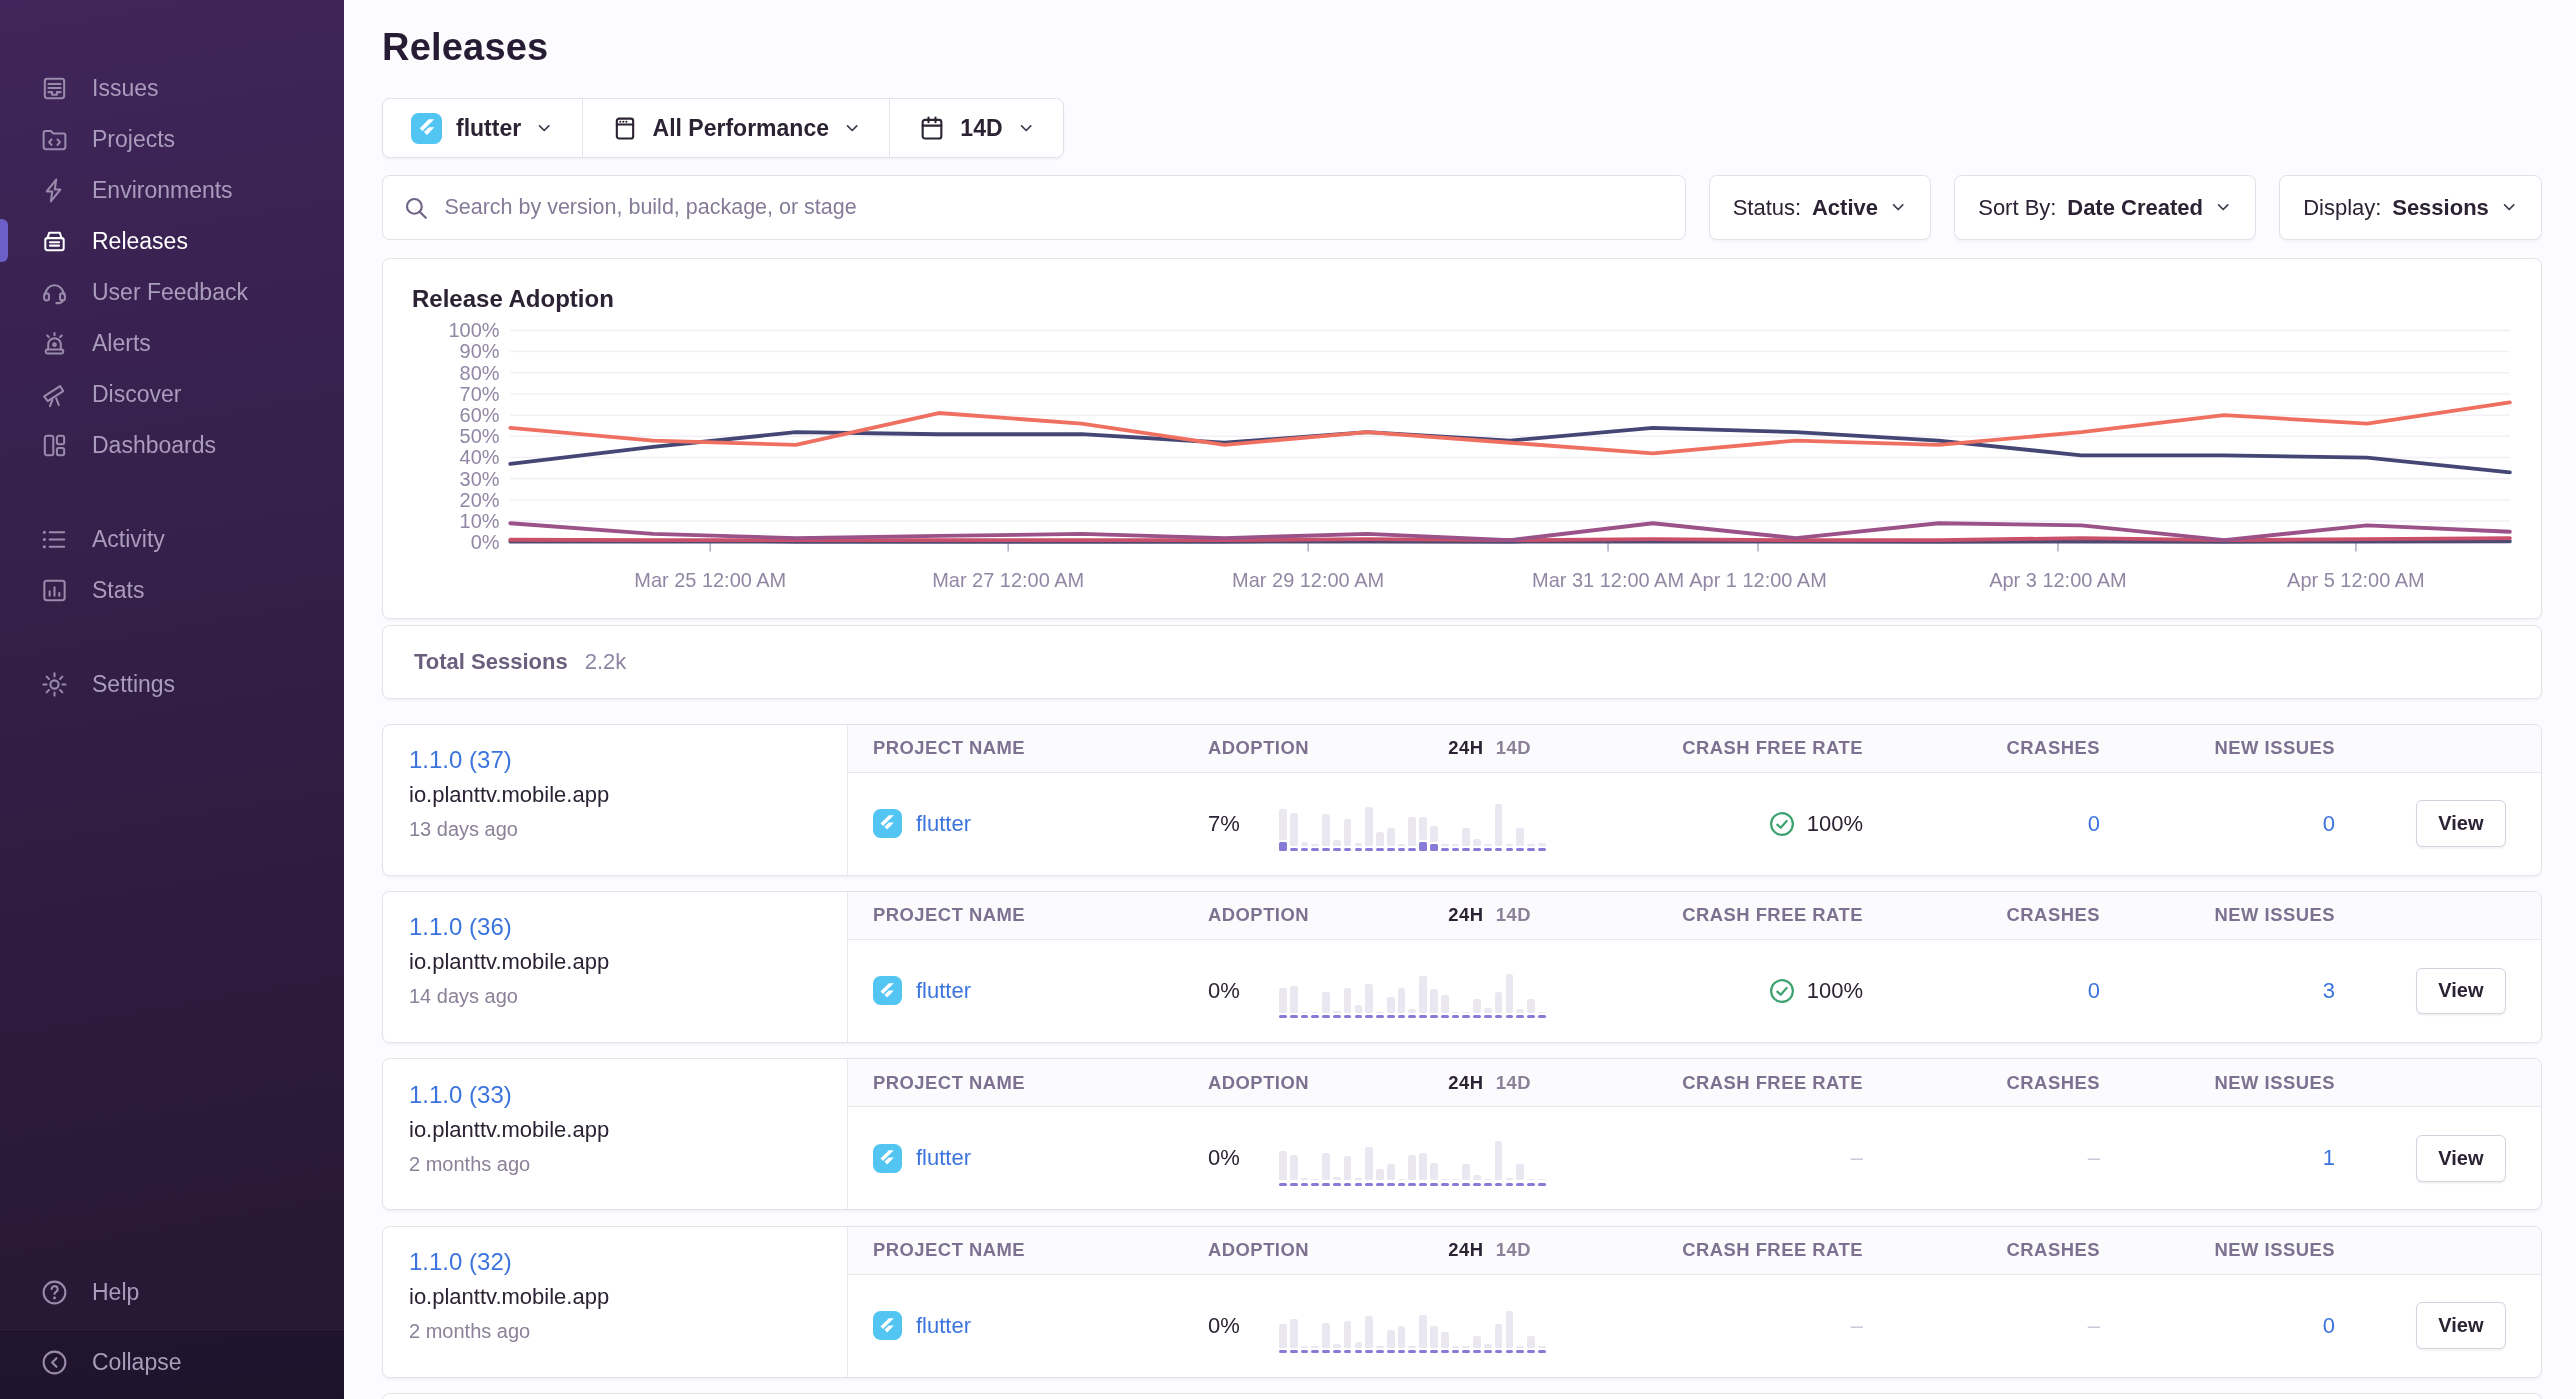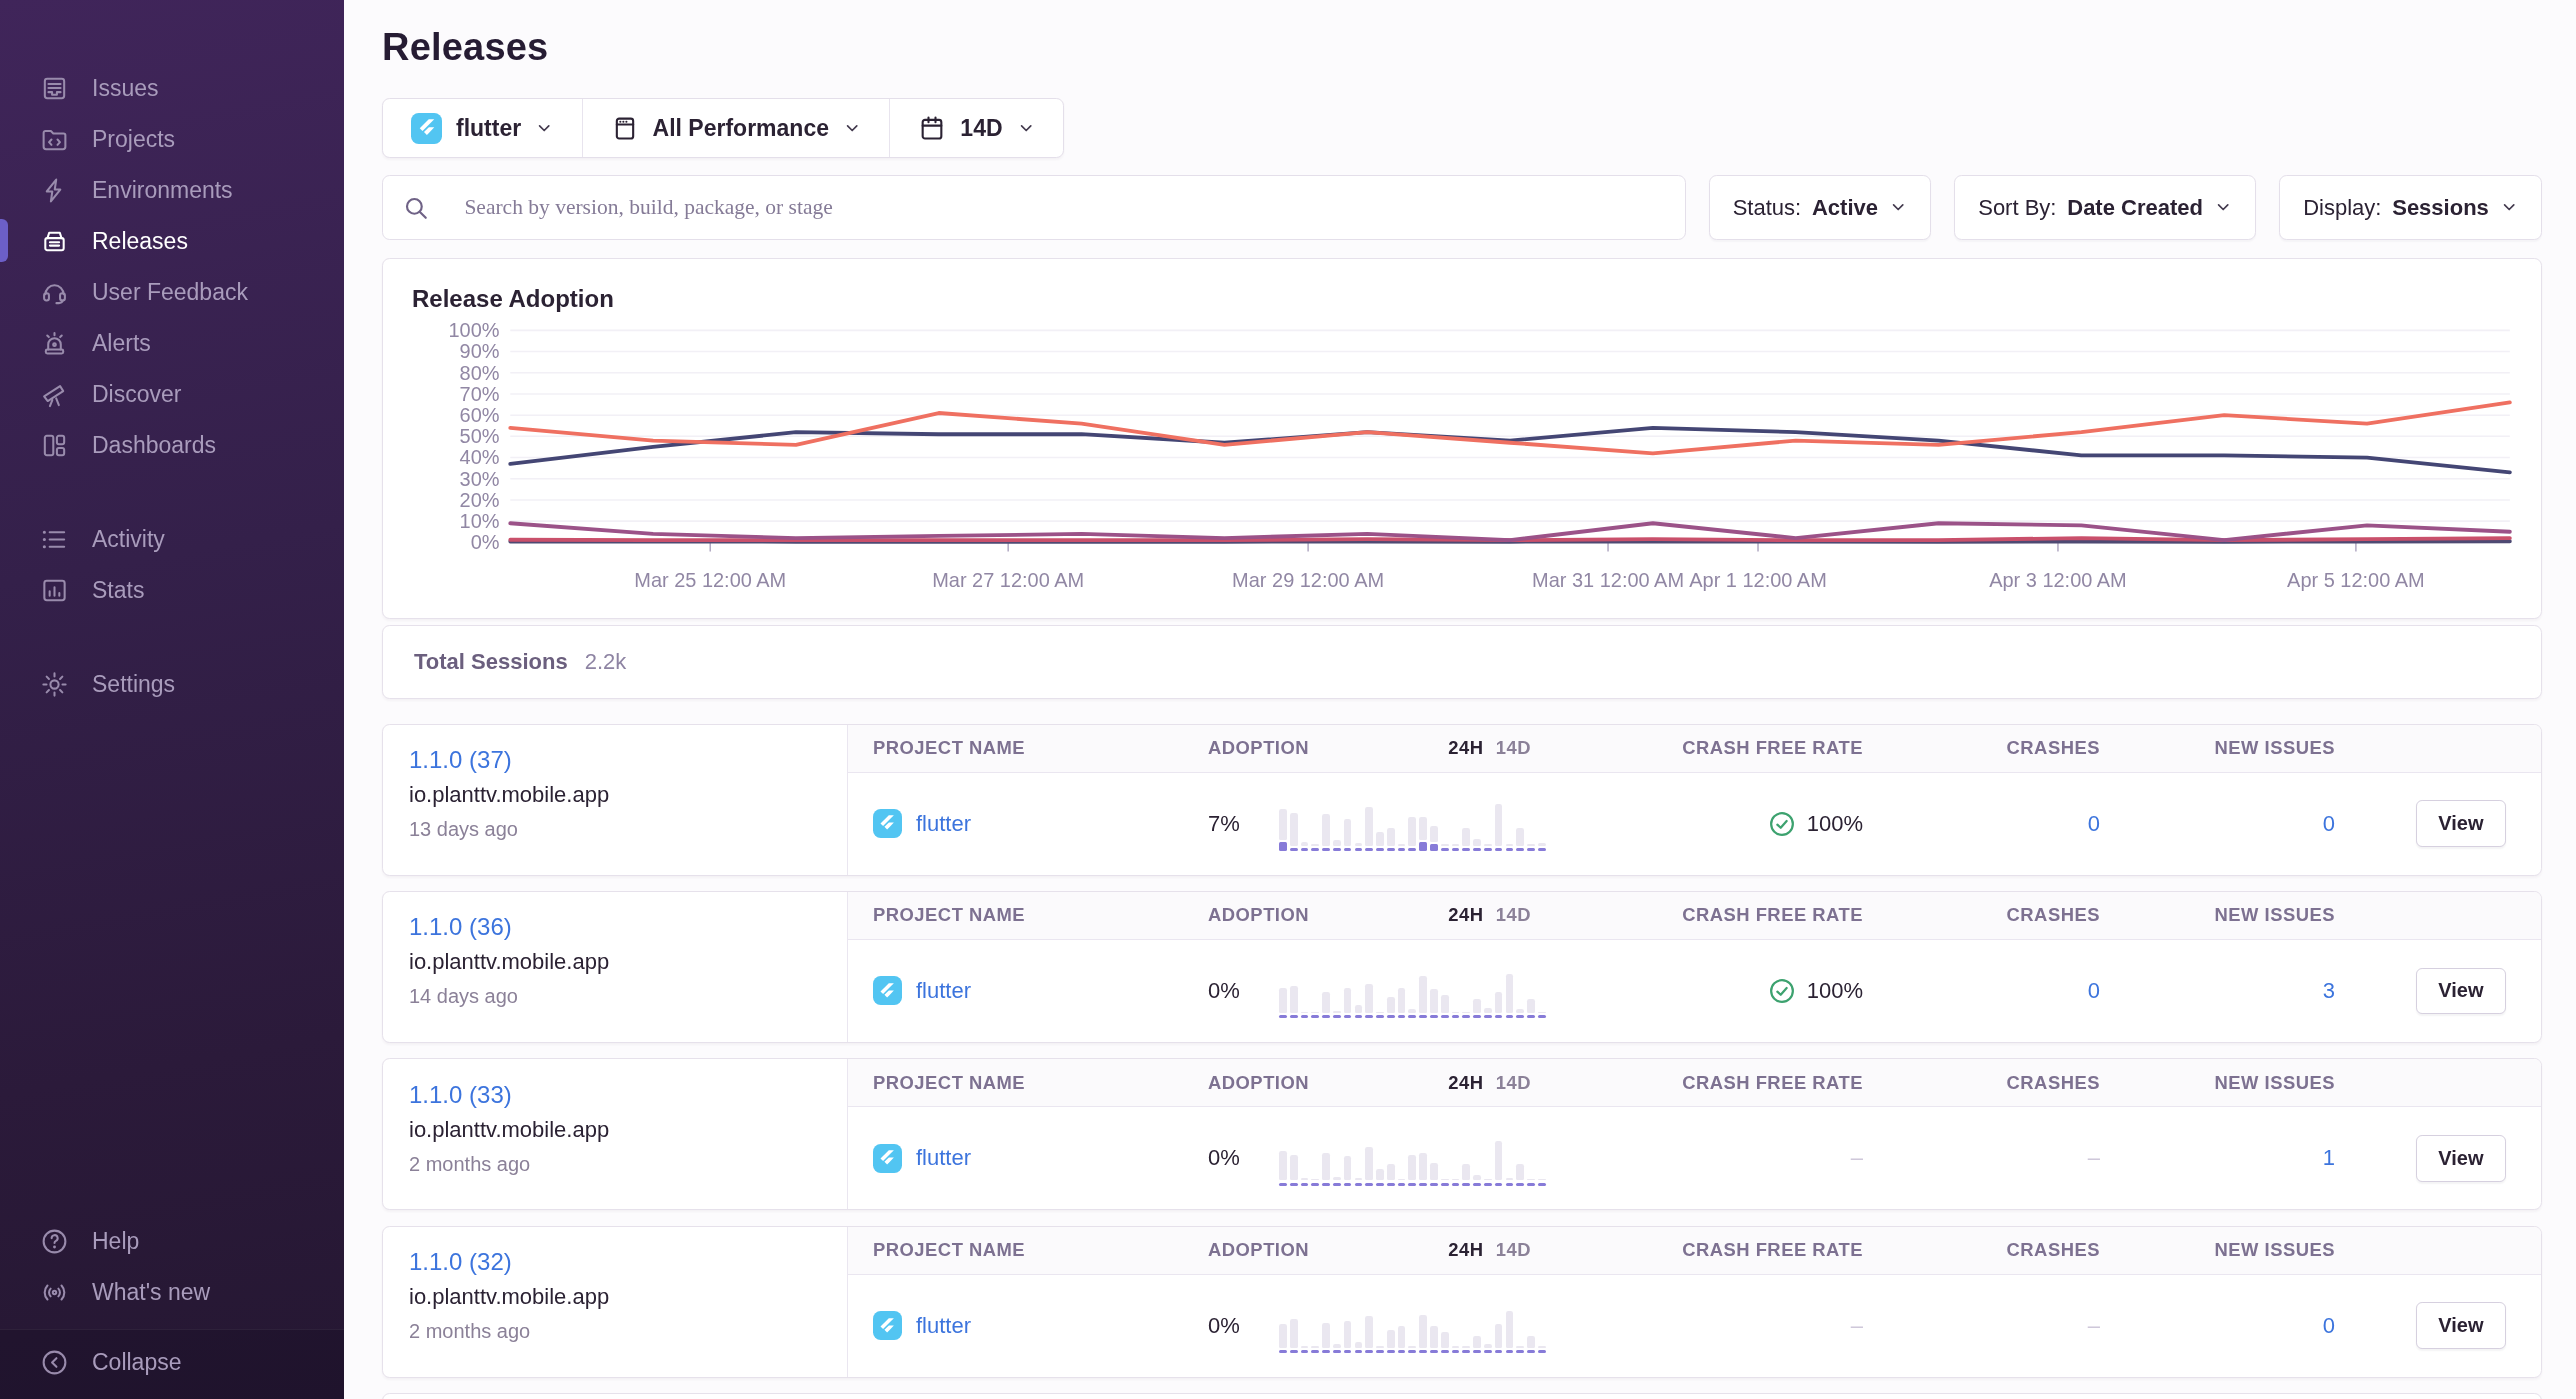--- a/index.html
+++ b/index.html
@@ -39,21 +39,21 @@
   .filter-seg { display:flex; align-items:center; gap:14px; padding:0 28px; font-size:23px; font-weight:700; color:#2b2233; cursor:pointer; }
   .filter-seg + .filter-seg { border-left:1.5px solid #e8e4ee; }
   .filter-seg .ficon { width:28px; height:28px; color:#2b2233; }
   .flutter-chip { width:31px; height:31px; border-radius:7.7px; background:#52c5f2; display:flex; align-items:center; justify-content:center; flex:0 0 31px; }
   .flutter-chip svg { width:20px; height:20px; }
   .dd-chev { width:18.4px; height:18.4px; color:#433a4e; }
 
   .search-row { margin-top:17px; display:flex; gap:23px; }
   .search-box { flex:1; height:65px; background:#fff; border:1.5px solid #e4dfea; border-radius:7.7px; display:flex; align-items:center; padding:0 20px; gap:15.4px; }
   .search-box .sicon { width:26px; height:26px; color:#6f6286; flex:0 0 26px; }
-  .search-box input { border:none; outline:none; flex:1; font-family:Liberation Serif, serif; font-size:21.5px; color:#4d7c0f; background:transparent;margin-left:20px; }
+  .search-box input { border:none; outline:none; flex:1; font-family:Liberation Sans, sans-serif; font-size:21.5px; color:#4d7c0f; background:transparent; }
   .search-box input::placeholder { color:#857b97; }
   .drop-btn { height:65px; background:#fff; border:1.5px solid #e4dfea; border-radius:7.7px; display:flex; align-items:center; gap:10.8px;
     padding:0 23px; font-size:22px; color:#2b2233; cursor:pointer; box-shadow:0 1.5px 1.5px rgba(43,34,51,0.03); white-space:nowrap; }
   .drop-btn .val { font-weight:700; }
 
   .panel { background:#fff; border:1.5px solid #e6e1eb; border-radius:7.7px; box-shadow:0 1.5px 2.3px rgba(43,34,51,0.04); }
   .chart-panel { margin-top:18.4px; padding:26px 29px 10.8px 29px; }
   .chart-title { font-size:24px; font-weight:700; color:#2b2233; }
   .chart-panel svg { display:block; margin-top:7.7px; }
   .sessions-panel { margin-top:6.1px; height:74px; display:flex; align-items:center; gap:17px; padding:0 31px; }
@@ -193,27 +193,20 @@
   </nav>
   <div class="sidebar-spacer"></div>
   <div class="sidebar-bottom" id="nav-bottom">
       <div class="nav-item" data-name="sidebar-item-help">
         <svg class="nicon" data-name="help-icon" viewBox="0 0 24 24" fill="none" stroke="currentColor" stroke-width="1.7" stroke-linecap="round" stroke-linejoin="round">
           <circle cx="12" cy="12" r="9"></circle>
           <path d="M9.6 9.2a2.5 2.5 0 1 1 3.6 2.3c-.8.4-1.2.9-1.2 1.7"></path>
           <path d="M12 16.6h.01" stroke-width="2.4"></path>
         </svg>
         <span data-name="sidebar-item-label">Help</span>
-      </div>
-      <div class="nav-item" data-name="sidebar-item-whats-new">
-        <svg class="nicon" data-name="whatsnew-icon" viewBox="0 0 24 24" fill="none" stroke="currentColor" stroke-width="1.7" stroke-linecap="round" stroke-linejoin="round">
-          <circle cx="12" cy="12" r="1.4"></circle>
-          <path d="M8.8 15.2a4.6 4.6 0 0 1 0-6.4M15.2 8.8a4.6 4.6 0 0 1 0 6.4M6.2 17.8a8.4 8.4 0 0 1 0-11.6M17.8 6.2a8.4 8.4 0 0 1 0 11.6"></path>
-        </svg>
-        <span data-name="sidebar-item-label">What's new</span>
       </div>
     </div>
   <div class="collapse-zone" id="nav-collapse">
       <div class="nav-item" data-name="sidebar-item-collapse">
         <svg class="nicon" data-name="collapse-icon" viewBox="0 0 24 24" fill="none" stroke="currentColor" stroke-width="1.7" stroke-linecap="round" stroke-linejoin="round">
           <circle cx="12" cy="12" r="9"></circle>
           <polyline points="13.6 8.4 10 12 13.6 15.6"></polyline>
         </svg>
         <span data-name="sidebar-item-label">Collapse</span>
       </div>

